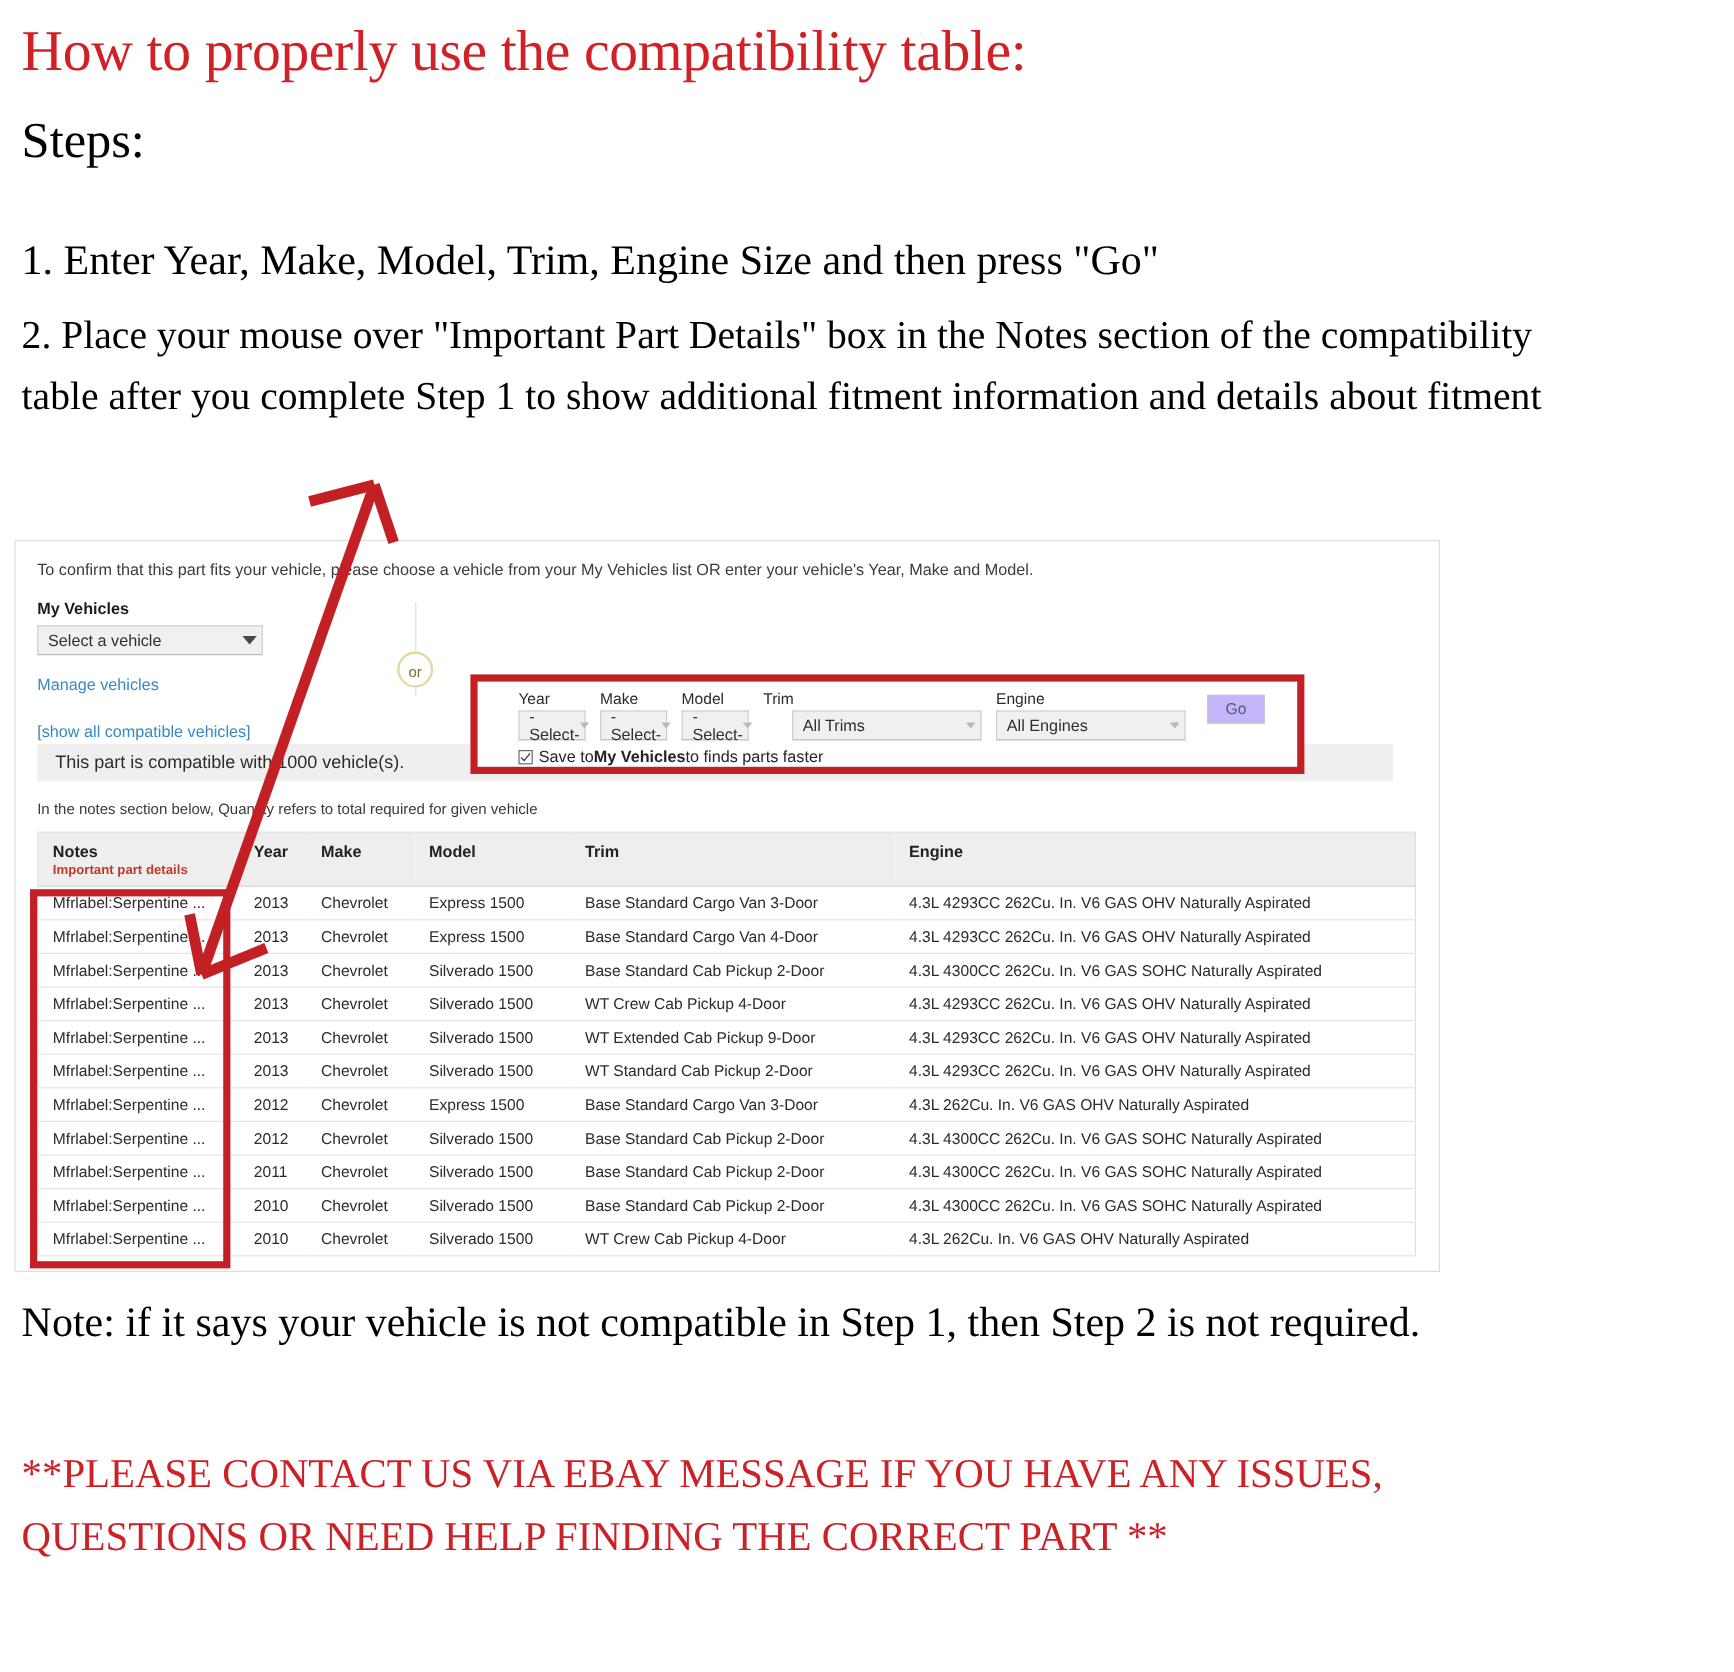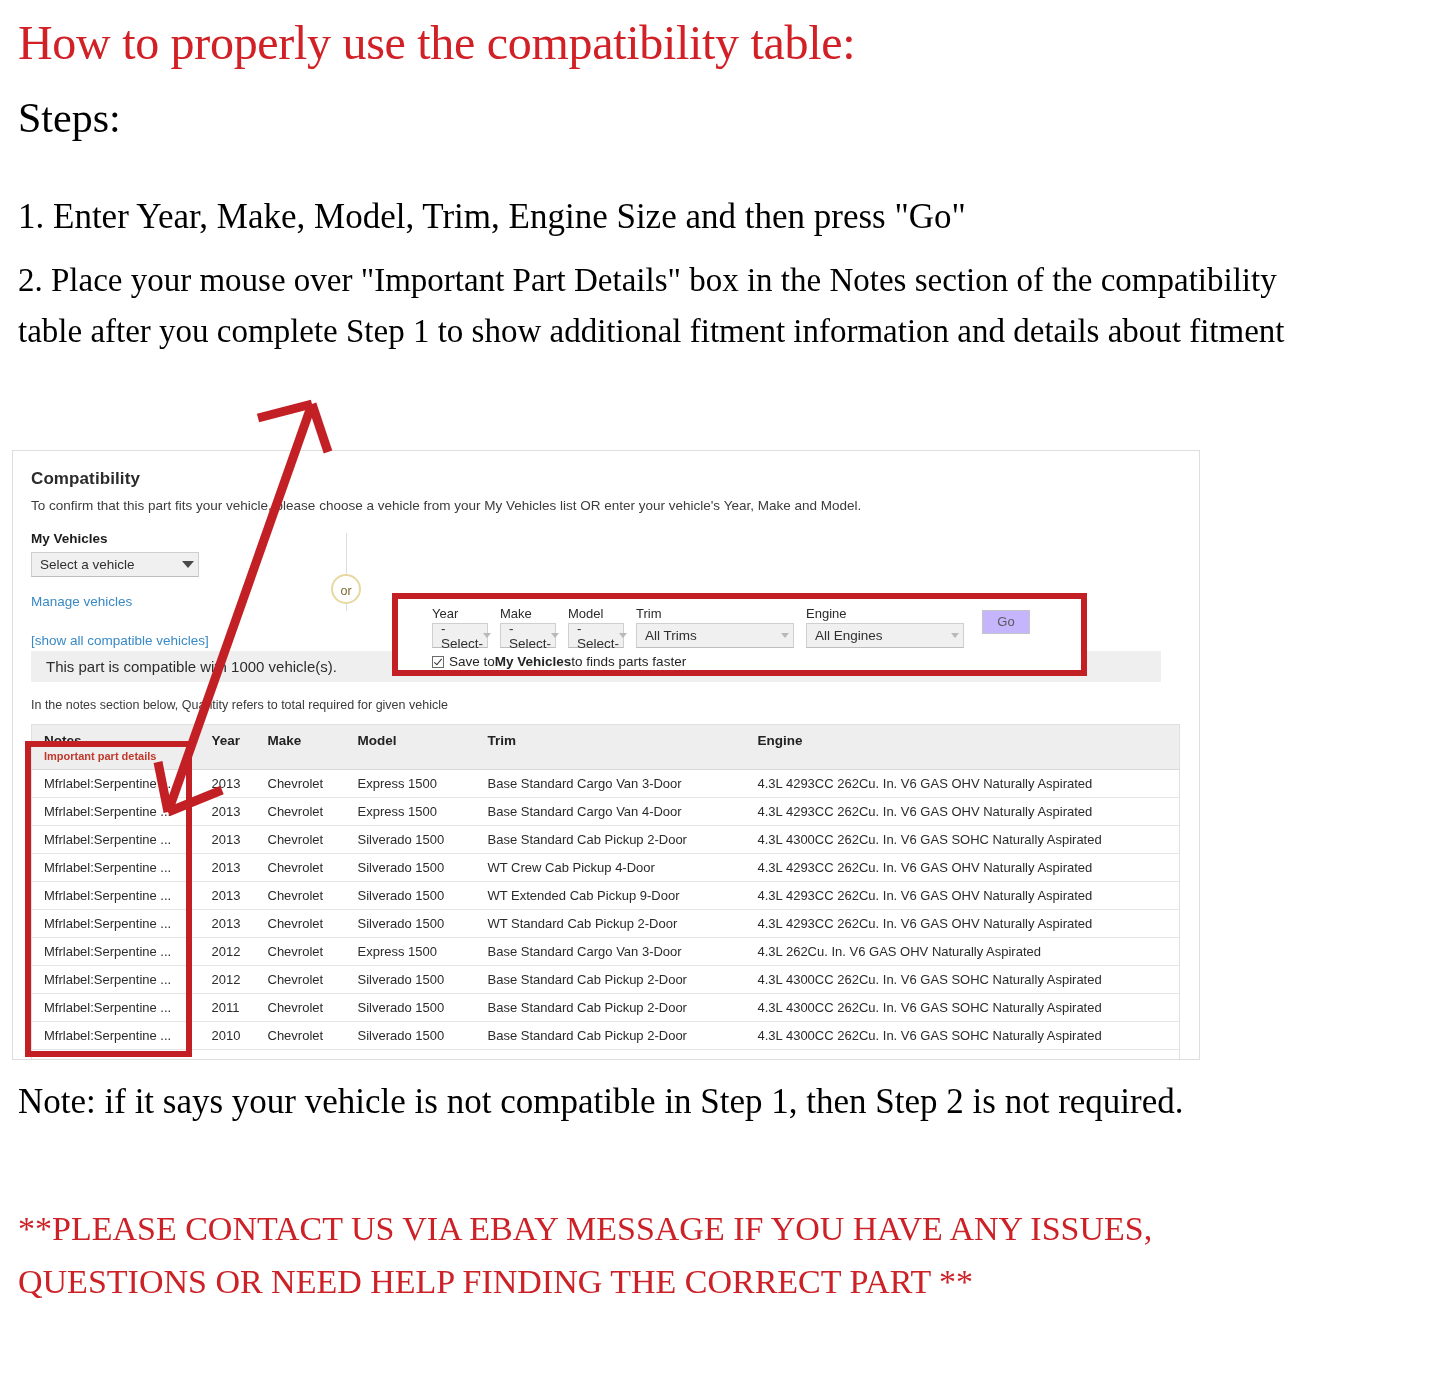--- a/index.html
+++ b/index.html
@@ -114,21 +114,21 @@
     border-bottom-color: #bdbdbd;
     height: 25px;
     display: flex;
     align-items: center;
     box-sizing: border-box;
     font-size: 13.5px;
     color: #2f2f2f;
     padding: 0 4px 0 8px;
     position: relative;
   }
-  #mv-select { width: 168px; }
+  #mv-select { width: 188px; }
   .fake-select .caret {
     margin-left: auto;
     width: 0;
     height: 0;
     border-left: 6px solid transparent;
     border-right: 6px solid transparent;
     border-top: 7px solid #4a4a4a;
   }
   .blue-link {
     font-size: 13.5px;
@@ -198,21 +198,21 @@
   .sel-md .caret-sm,
   .sel-lg .caret-sm {
     margin-left: auto;
     width: 0;
     height: 0;
     border-left: 4px solid transparent;
     border-right: 4px solid transparent;
     border-top: 5px solid #b9b9b9;
   }
   .sel-lg { width: 160px; }
-  #trim-field .fake-select { width: 158px; }
+  #trim-field .fake-select { width: 158px; margin-left: 24px; }
   #engine-field .fake-select { width: 158px; }
   #go-button {
     width: 48px;
     height: 24px;
     background: #c4b5fd;
     border: 1px solid #c5c5c5;
     font-size: 13px;
     color: #5a5a5a;
     text-align: center;
     line-height: 22px;
@@ -338,21 +338,20 @@
 <div class="instr-block" id="headline">How to properly use the compatibility table:</div>
 <div class="instr-block" id="steps-label">Steps:</div>
 <div class="instr-block" id="step1">1. Enter Year, Make, Model, Trim, Engine Size and then press "Go"</div>
 <div class="instr-block" id="step2">2. Place your mouse over "Important Part Details" box in the Notes section of the compatibility table after you complete Step 1 to show additional fitment information and details about fitment</div>
 <div class="instr-block" id="note-text">Note: if it says your vehicle is not compatible in Step 1, then Step 2 is not required.</div>
 <div class="instr-block" id="contact-text">**PLEASE CONTACT US VIA EBAY MESSAGE IF YOU HAVE ANY ISSUES, QUESTIONS OR NEED HELP FINDING THE CORRECT PART **</div>
 
 <div id="compat-panel">
   <div class="panel-inner">
 
-    <div id="compat-title">Compatibility</div>
     <div id="compat-sub">To confirm that this part fits your vehicle, please choose a vehicle from your My Vehicles list OR enter your vehicle's Year, Make and Model.</div>
 
     <div class="finder-row">
 
       <div id="my-vehicles-col">
         <div class="mv-label">My Vehicles</div>
         <div class="fake-select" id="mv-select">
           <span>Select a vehicle</span>
           <span class="caret"></span>
         </div>

